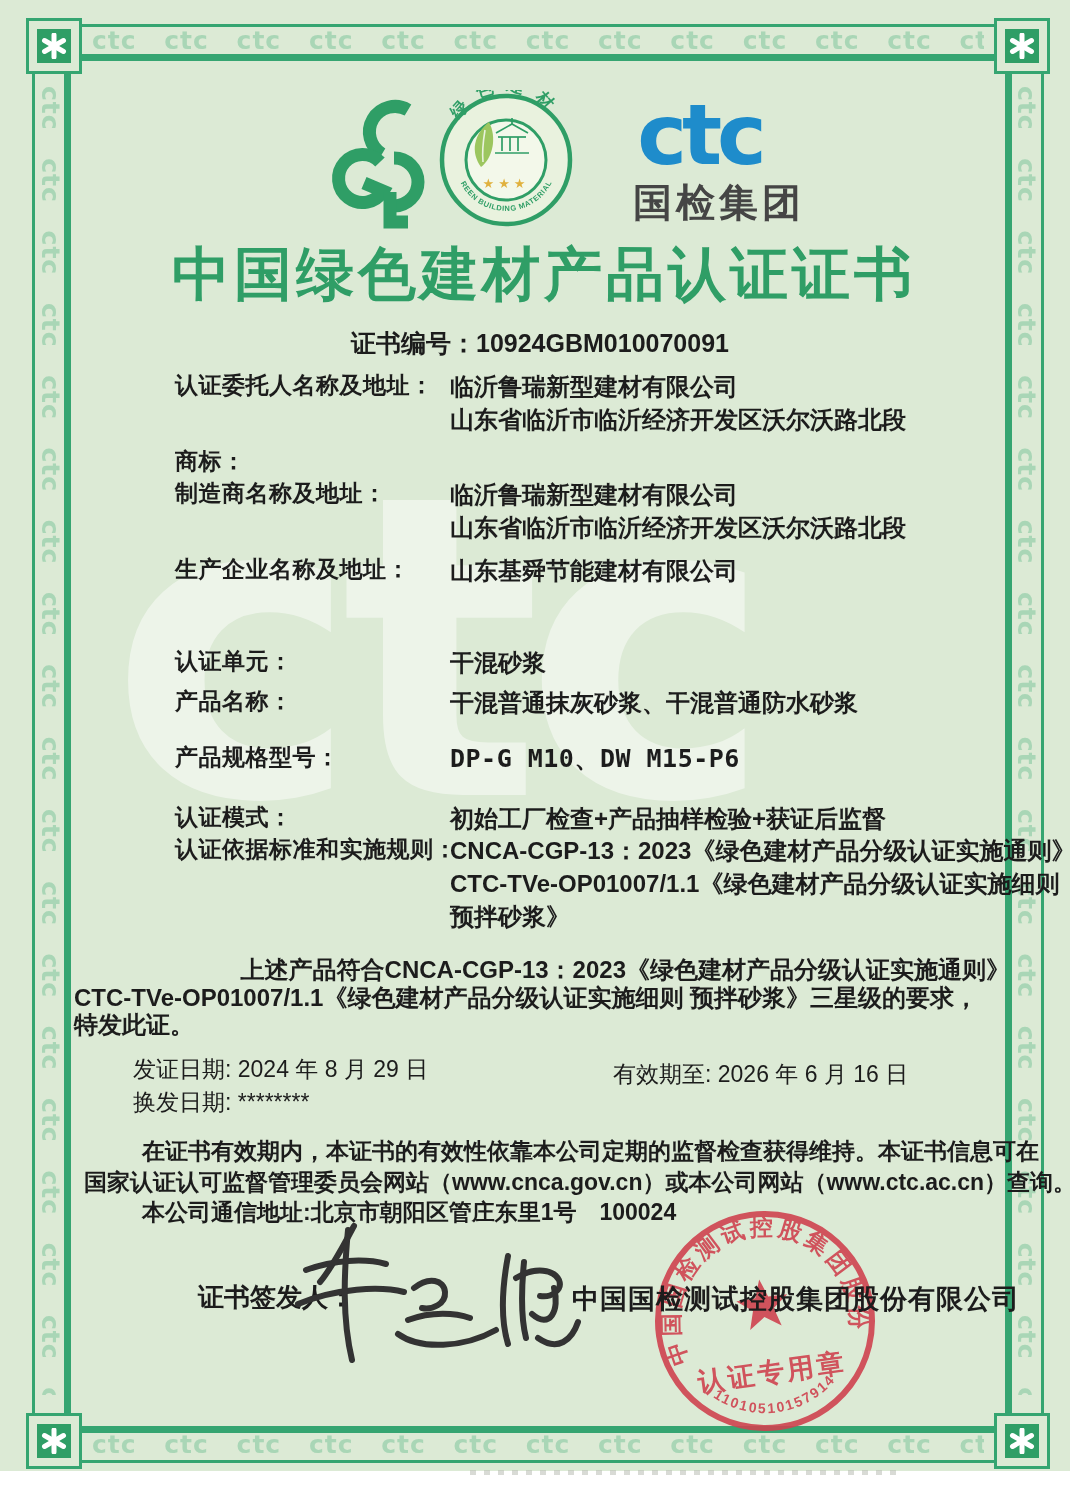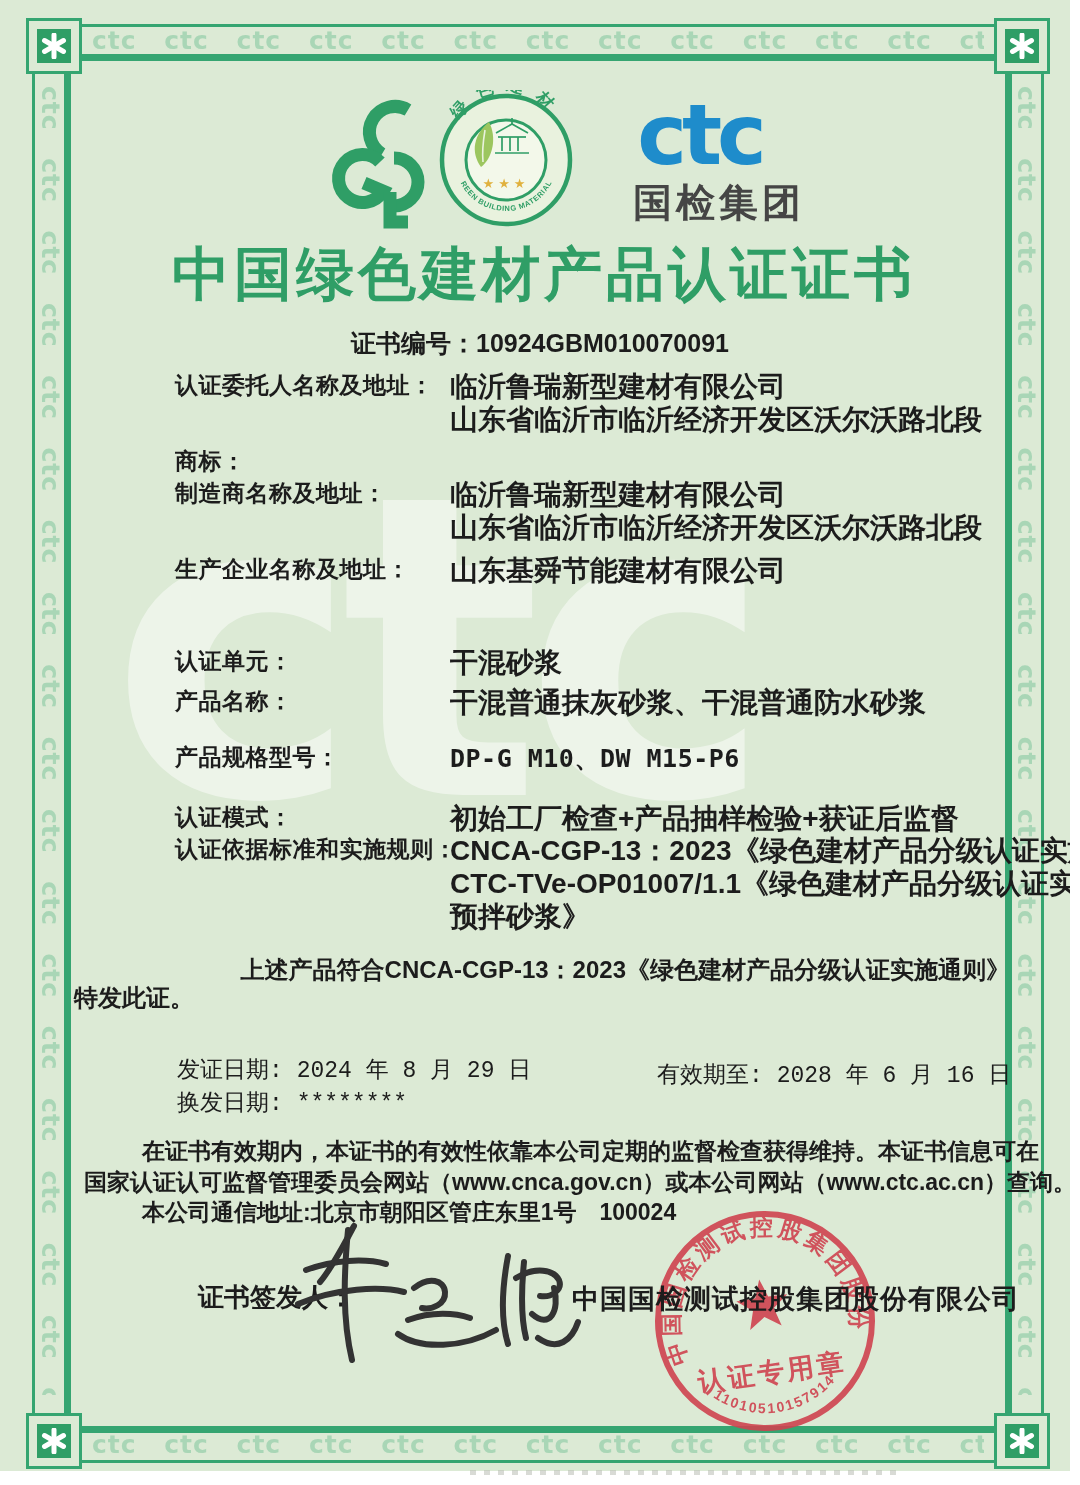--- a/index.html
+++ b/index.html
@@ -47,28 +47,28 @@
   .title{position:absolute;left:8px;right:0;top:236px;text-align:center;font-size:58px;font-weight:900;
          color:#2f9e66;letter-spacing:4px;z-index:2;font-family:"DejaVu Serif",serif;}
   .certline{position:absolute;left:0;right:0;top:327px;text-align:center;font-size:25px;
             font-weight:700;z-index:2;}
 
   
   .fields{position:absolute;left:175px;top:0;width:830px;z-index:2;}
   .frow{position:absolute;left:0;width:830px;}
   .flabel{position:absolute;left:0;top:0;font-size:23px;font-weight:700;letter-spacing:0.5px;white-space:nowrap;}
   .fval{position:absolute;left:275px;top:0;width:555px;}
-  .vl{display:block;font-size:28px;font-weight:700;line-height:33px;white-space:nowrap;}
+  .vl{display:block;font-size:24px;font-weight:700;line-height:33px;white-space:nowrap;}
   .mono .vl{font-family:"DejaVu Sans Mono",monospace;font-size:25px;letter-spacing:0.5px;}
 
   
   .statement{position:absolute;left:74px;top:956px;width:936px;z-index:2;}
   .sline{display:block;font-size:24px;font-weight:700;line-height:27.5px;white-space:nowrap;}
   .sline.indent{padding-left:64px;text-align:right;}
-  .dateline{position:absolute;font-family:Liberation Mono, monospace;font-size:23px;white-space:nowrap;z-index:2;margin-left:44px;}
+  .dateline{position:absolute;font-family:Liberation Sans, sans-serif;font-size:23px;white-space:nowrap;z-index:2;}
 
   
   .note{position:absolute;left:84px;top:1136px;width:916px;z-index:2;}
   .nline{display:block;font-size:23px;font-weight:700;line-height:30.5px;white-space:nowrap;}
   .nline.indent{padding-left:58px;}
 
   
   .signer-label{position:absolute;left:198px;top:1280px;font-size:26px;font-weight:700;z-index:3;}
   .company{position:absolute;left:572px;top:1281px;font-size:27px;font-weight:700;letter-spacing:1px;z-index:3;}
   .signature{position:absolute;left:292px;top:1218px;z-index:3;}
@@ -234,31 +234,32 @@
       <span class="fval">
           <span class="vl">CNCA-CGP-13：2023《绿色建材产品分级认证实施通则》</span>
           <span class="vl">CTC-TVe-OP01007/1.1《绿色建材产品分级认证实施细则</span>
           <span class="vl">预拌砂浆》</span>
         </span>
     </div>
   </div>
 
   <div class="statement">
     <span class="sline indent">上述产品符合CNCA-CGP-13：2023《绿色建材产品分级认证实施通则》</span>
+    <span class="sline">CTC-TVe-OP01007/1.1《绿色建材产品分级认证实施细则 预拌砂浆》三星级的要求，</span>
     <span class="sline">特发此证。</span>
   </div>
 
   <div class="dateline" style="left:133px;top:1054px">
     <span>发证日期:</span>&nbsp;<span>2024 年 8 月 29 日</span>
   </div>
   <div class="dateline" style="left:133px;top:1087px">
     <span>换发日期:</span>&nbsp;<span>********</span>
   </div>
   <div class="dateline" style="left:613px;top:1059px">
-    <span>有效期至:</span>&nbsp;<span>2028 年 6 月 16 日</span>
+    <span>有效期至:</span>&nbsp;<span>2026 年 6 月 16 日</span>
   </div>
 
   <div class="note">
     <span class="nline indent">在证书有效期内，本证书的有效性依靠本公司定期的监督检查获得维持。本证书信息可在</span>
     <span class="nline">国家认证认可监督管理委员会网站（www.cnca.gov.cn）或本公司网站（www.ctc.ac.cn）查询。</span>
     <span class="nline indent">本公司通信地址:北京市朝阳区管庄东里1号　100024</span>
   </div>
 
   <div class="seal">
     <svg width="250" height="250" viewBox="0 0 250 250">

